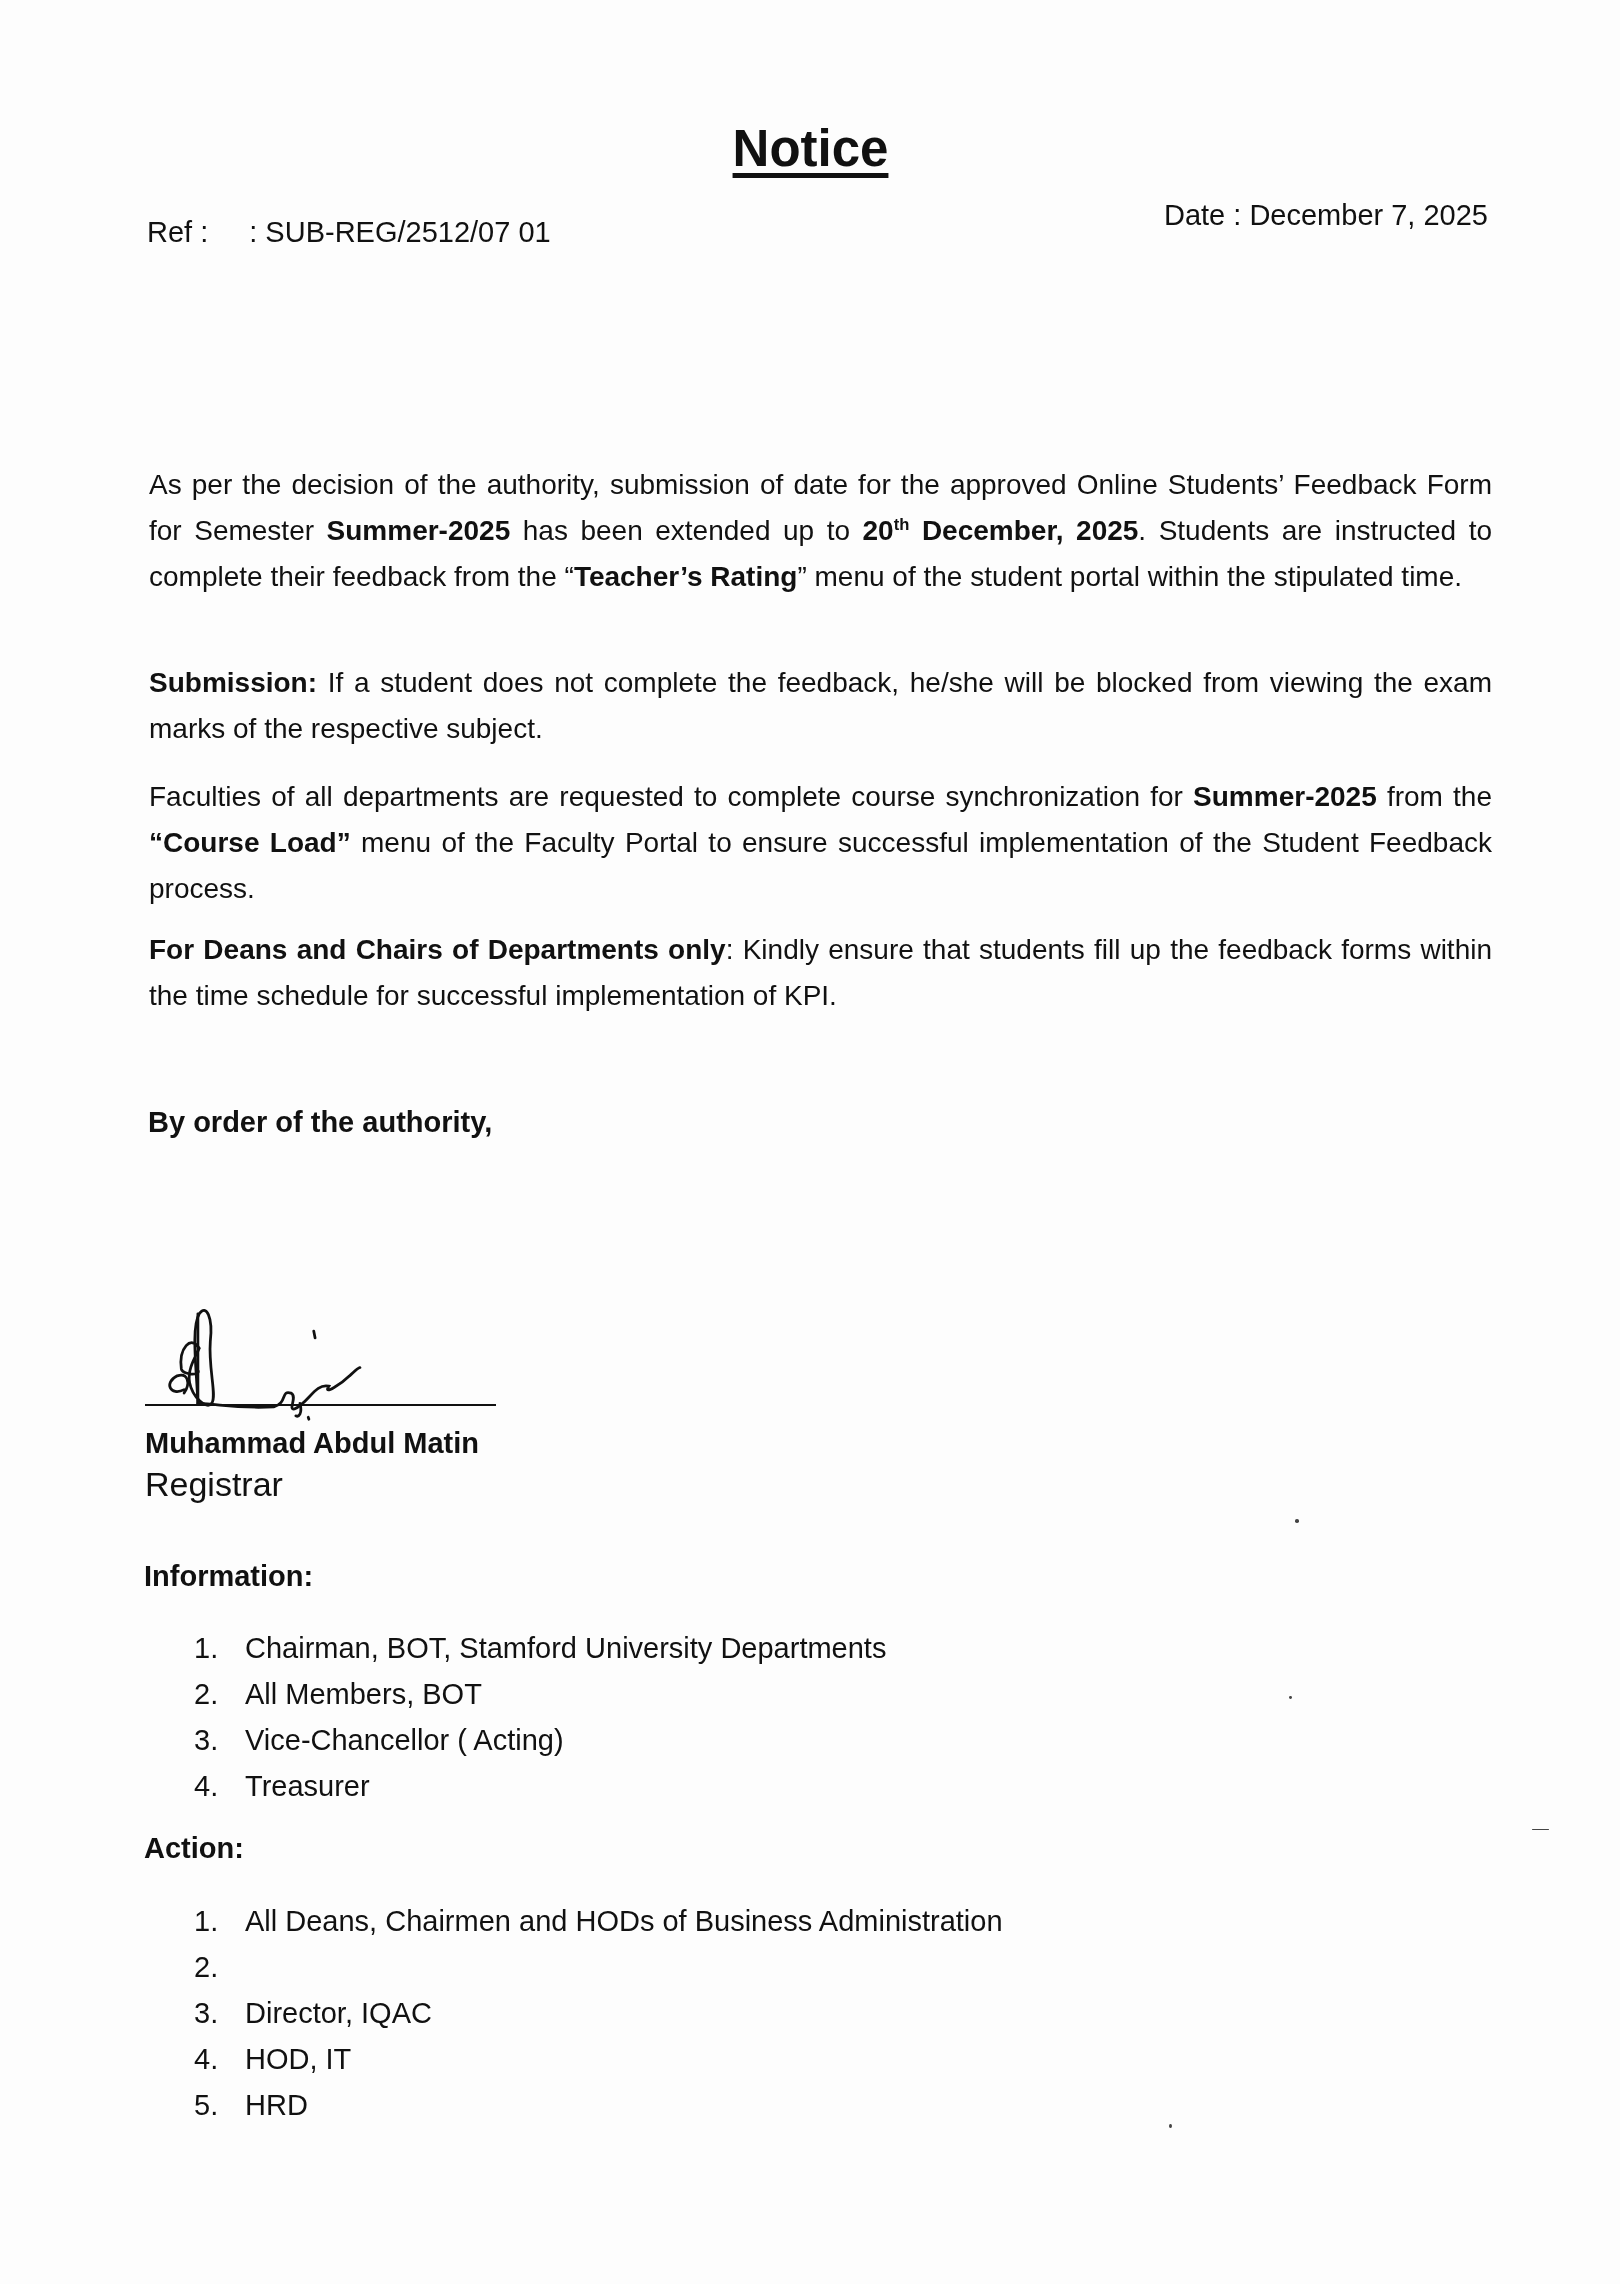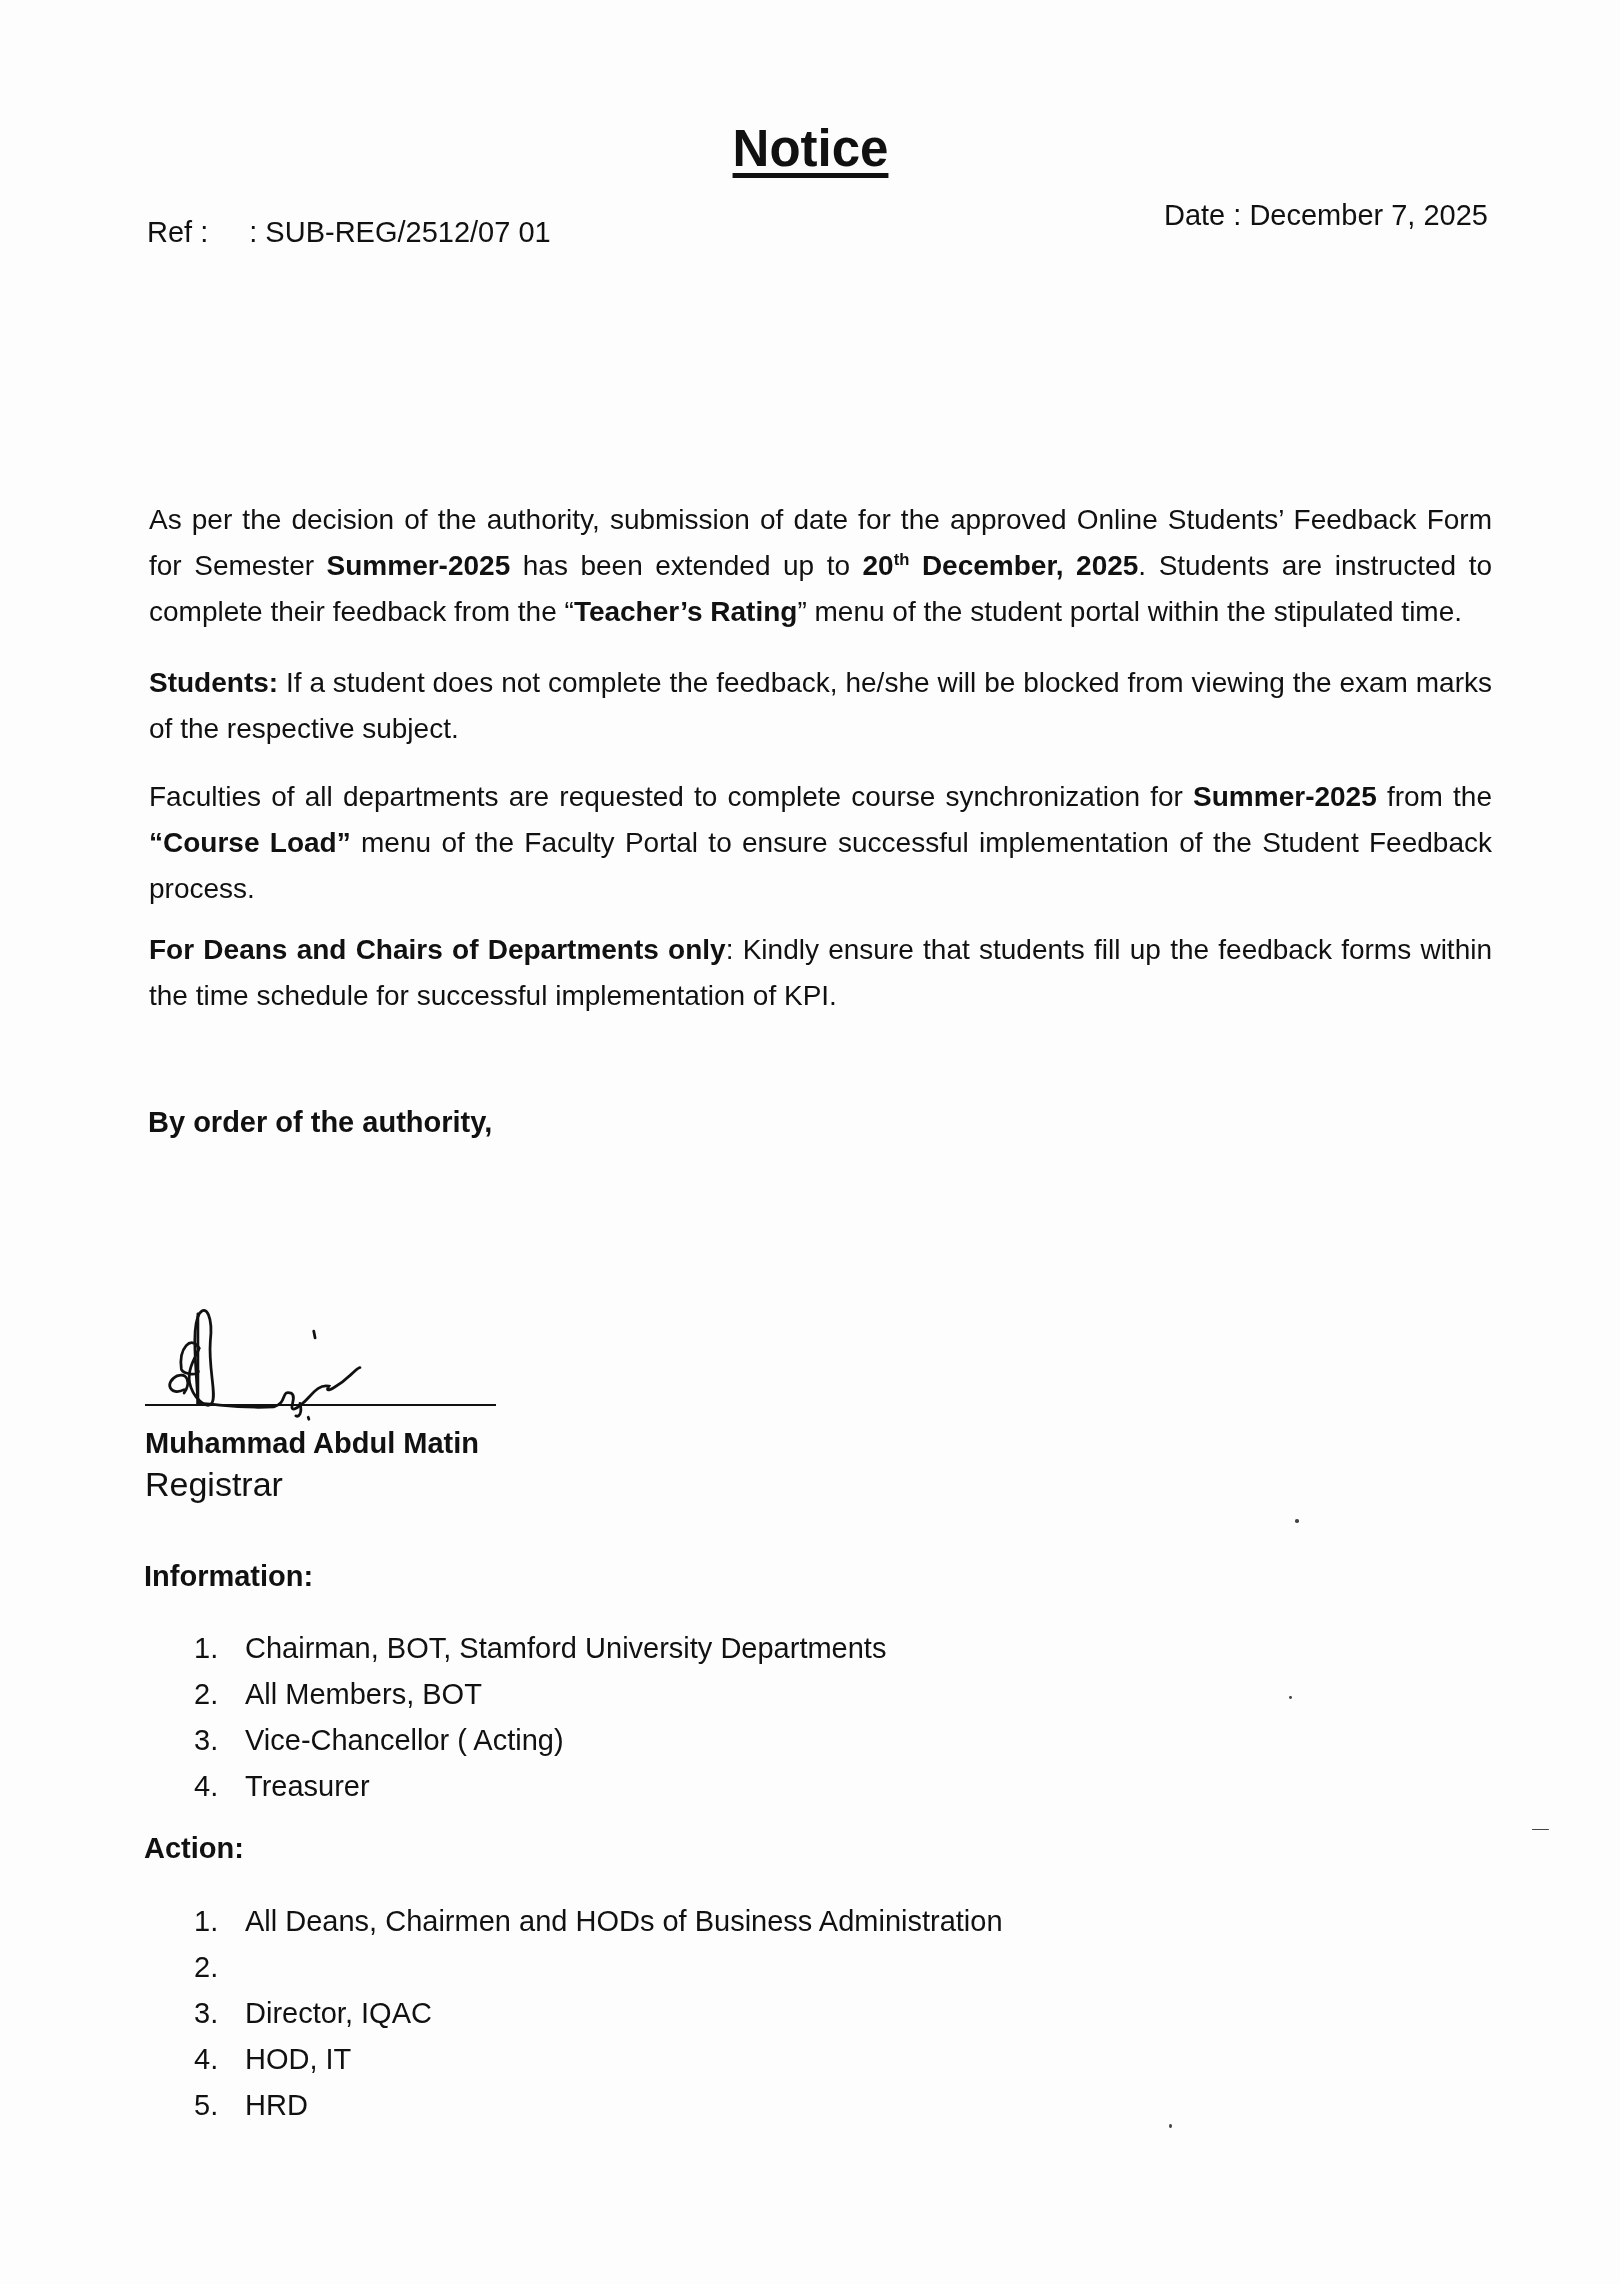--- a/index.html
+++ b/index.html
@@ -19,21 +19,21 @@
     .title span { text-decoration: underline; text-decoration-thickness: 4.8px; text-underline-offset: 7px; }
     .ref { position: absolute; left: 147px; top: 216px; font-size: 29px; }
     .ref .mask { display: inline-block; width: 41px; }
     .date { position: absolute; right: 133px; top: 199px; font-size: 29px; }
     .subject { position: absolute; left: 147px; top: 331px; font-size: 29px; white-space: nowrap; }
     .subject b { text-decoration: underline; text-decoration-thickness: 2.8px; text-underline-offset: 5.5px; }
     .para {
       position: absolute; left: 149px; width: 1343px;
       font-size: 28px; line-height: 46px; text-align: justify;
     }
-    .p1 { top: 462px; margin-top: 35px; }
+    .p1 { top: 462px; }
     .p2 { top: 660px; }
     .p3 { top: 774px; }
     .p4 { top: 927px; }
     .para b { font-weight: bold; }
     sup { font-size: 16.6px; line-height: 0; }
     .closing { position: absolute; left: 148px; top: 1106px; font-size: 29px; font-weight: bold; }
     .signature { position: absolute; left: 142px; top: 1300px; width: 360px; height: 131px; }
     .sig-line { position: absolute; left: 145px; top: 1404px; width: 351px; height: 2.1px; background: #111; }
     .signer-name { position: absolute; left: 145px; top: 1427px; font-size: 29px; font-weight: bold; }
     .signer-title { position: absolute; left: 145px; top: 1465px; font-size: 34px; }
@@ -62,21 +62,21 @@
   </div>
 
   <div class="date">
     <span>Date :</span>
     <span>December 7, 2025</span>
   </div>
 
 
   <div class="para p1"><span>As per the decision of the authority, submission of date for the approved Online Students’ Feedback Form for Semester </span><b>Summer-2025</b><span> has been extended up to </span><b><span>20</span><sup>th</sup><span> December, 2025</span></b><span>. Students are instructed to complete their feedback from the “</span><b>Teacher’s Rating</b><span>” menu of the student portal within the stipulated time.</span></div>
 
-  <div class="para p2"><b>Students:</b><span> If a student does not complete the feedback, he/she will be blocked from viewing the exam marks of the respective subject.</span></div>
+  <div class="para p2"><b>Submission:</b><span> If a student does not complete the feedback, he/she will be blocked from viewing the exam marks of the respective subject.</span></div>
 
   <div class="para p3"><span>Faculties of all departments are requested to complete course synchronization for </span><b>Summer-2025</b><span> from the </span><b>“Course Load”</b><span> menu of the Faculty Portal to ensure successful implementation of the Student Feedback process.</span></div>
 
   <div class="para p4"><b>For Deans and Chairs of Departments only</b><span>: Kindly ensure that students fill up the feedback forms within the time schedule for successful implementation of KPI.</span></div>
 
   <div class="closing">By order of the authority,</div>
 
   <svg class="signature" viewBox="0 0 520 190">
     <g fill="none" stroke="#111" stroke-width="4" stroke-linecap="round">
       <path d="M80 150 C 78 100, 70 40, 82 20 C 92 5, 102 25, 98 60 C 95 100, 108 140, 100 150 C 92 160, 72 140, 68 120 C 64 100, 78 80, 82 70 C 70 50, 52 70, 56 100 C 58 110, 90 110, 78 100"></path>

